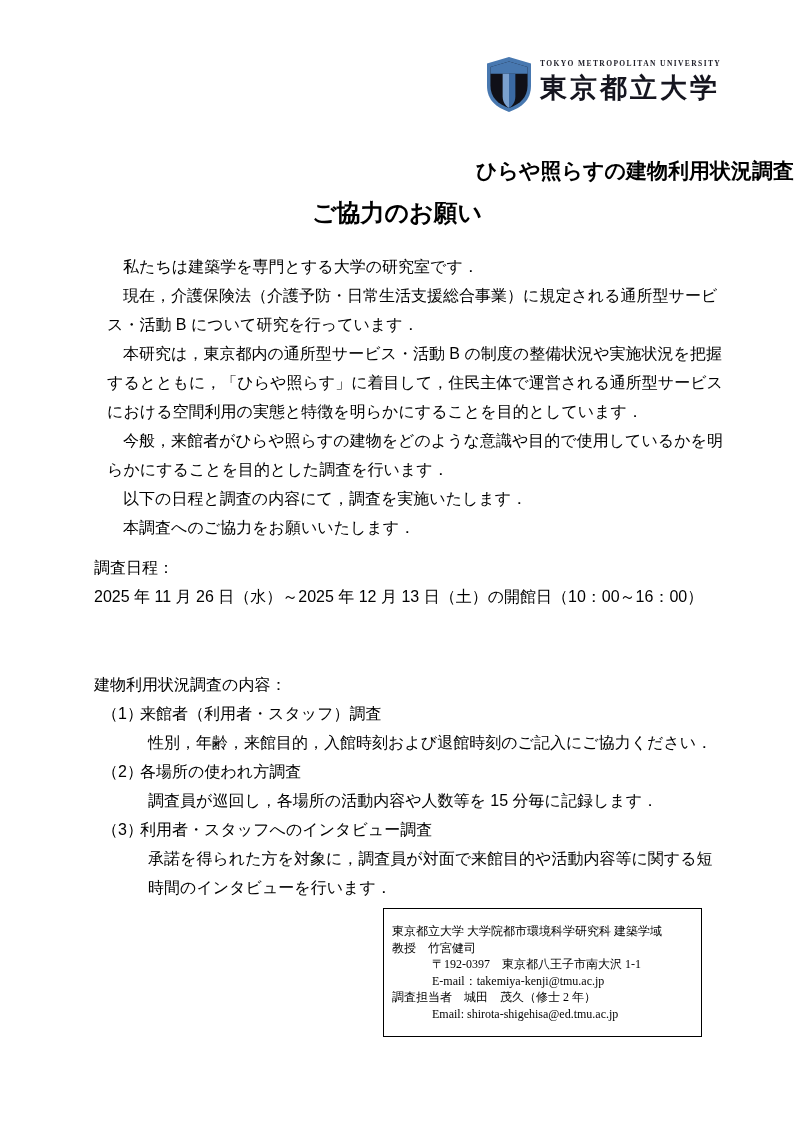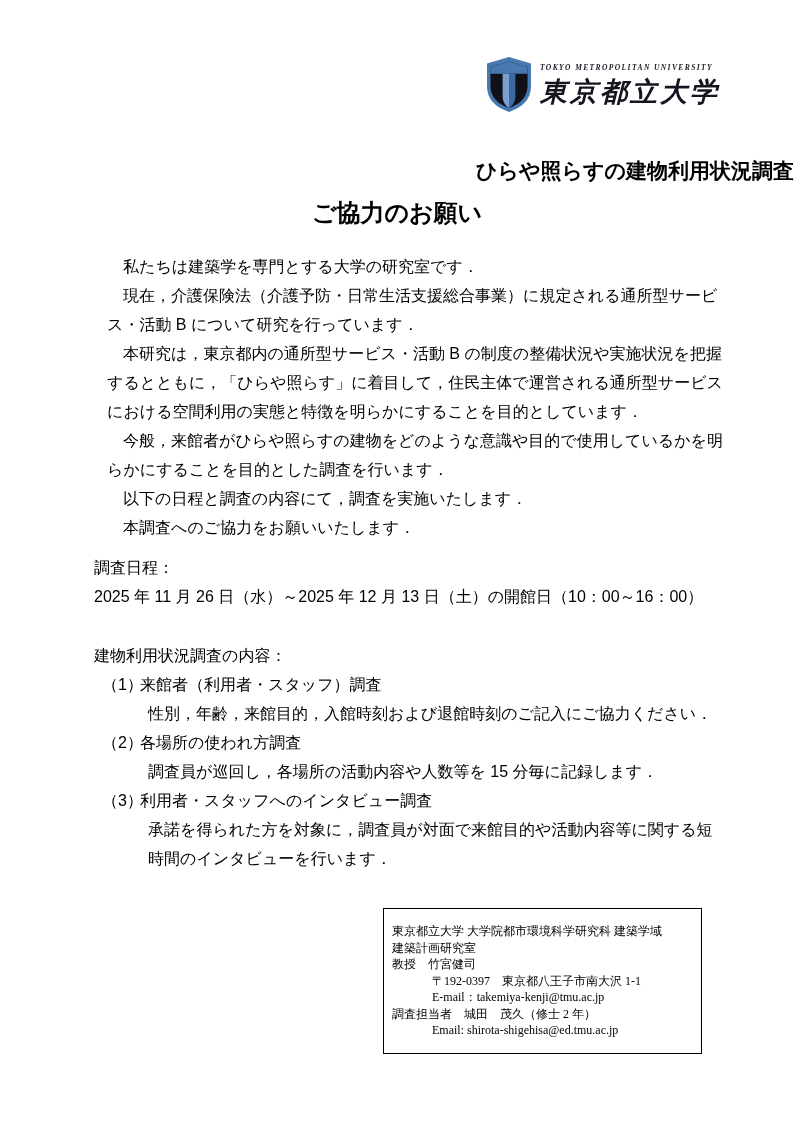--- a/index.html
+++ b/index.html
@@ -13,22 +13,21 @@
     color: #000000;
     overflow: hidden;
   }
 
   
   .logo {
     position: absolute;
     top: 56px;
     left: 487px;
     display: flex;
-    align-items: center;
-    font-style: italic;
+    align-items: flex-start;
   }
   .logo-shield { width: 44px; height: 57px; display: block; }
   .logo-text { margin-left: 9px; }
   .logo-en {
     font-family: "Liberation Serif", serif;
     font-size: 7.5px;
     letter-spacing: 1.4px;
     color: #20202a;
     font-weight: bold;
     margin-top: 3px;
@@ -85,21 +84,21 @@
     top: 553px;
     width: 640px;
     font-size: 16px;
     line-height: 29px;
   }
   .schedule-block .line { white-space: nowrap; height: 29px; }
 
   .survey-block {
     position: absolute;
     left: 94px;
-    top: 641px;
+    top: 670px;
     width: 640px;
     font-size: 16px;
     line-height: 29px;
   }
   .survey-block .heading { white-space: nowrap; height: 29px; }
   .li-row { display: flex; height: 29px; white-space: nowrap; }
   .li-num { width: 46px; padding-left: 8px; box-sizing: border-box; flex: none; }
   .li-sub { padding-left: 54px; height: 29px; white-space: nowrap; }
 
   
@@ -180,21 +179,20 @@
     <div class="li-row">
       <span class="li-num">（3）</span>
       <span class="li-title">利用者・スタッフへのインタビュー調査</span>
     </div>
     <div class="li-sub">承諾を得られた方を対象に，調査員が対面で来館目的や活動内容等に関する短</div>
     <div class="li-sub">時間のインタビューを行います．</div>
   </div>
 
   <div class="contact-box">
     <div class="cline">東京都立大学 大学院都市環境科学研究科 建築学域</div>
-    <div class="cline">建築計画研究室</div>
     <div class="cline">教授　竹宮健司</div>
     <div class="cline ind">〒192-0397　東京都八王子市南大沢 1-1</div>
     <div class="cline ind">E-mail：takemiya-kenji@tmu.ac.jp</div>
     <div class="cline">調査担当者　城田　茂久（修士 2 年）</div>
     <div class="cline ind">Email: shirota-shigehisa@ed.tmu.ac.jp</div>
   </div>
 
 </div>
 
 </body></html>

